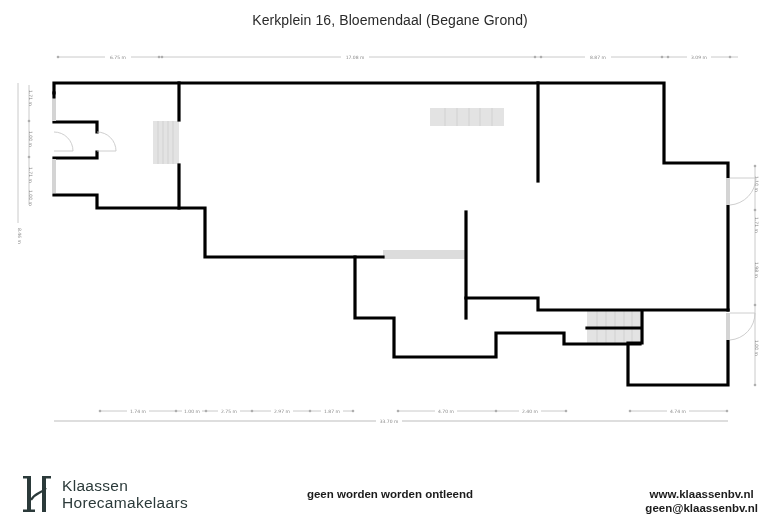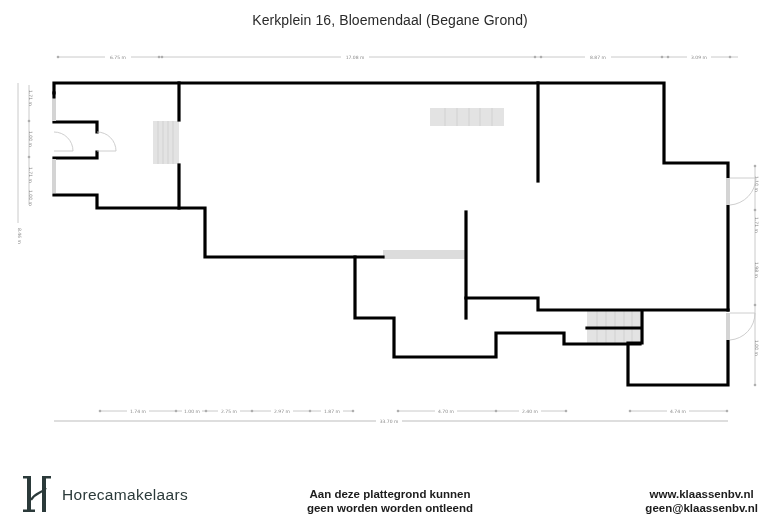--- a/index.html
+++ b/index.html
@@ -181,25 +181,25 @@
 
 <div class="footer-logo">
   <svg class="logo-mark" viewBox="0 0 32 40">
     <rect x="5" y="2" width="4" height="36" fill="#2b3a3a"></rect>
     <rect x="1" y="2" width="8" height="2.5" fill="#2b3a3a"></rect>
     <rect x="1" y="35.5" width="12" height="2.5" fill="#2b3a3a"></rect>
     <path d="M20,2 L29,2 L29,4.5 L24,4.5 L24,38 L20,38 Z" fill="#2b3a3a"></path>
     <path d="M9,26 C14,18 19,20 24,14" stroke="#2b3a3a" stroke-width="2.2" fill="none"></path>
   </svg>
   <div class="logo-text">
+    <div>Klaassen</div>
     <div>Horecamakelaars</div>
   </div>
 </div>
 
 <div class="disclaimer">
-  <div>Aan deze plattegrond kunnen</div>
   <div>geen worden worden ontleend</div>
 </div>
 
 <div class="contact">
   <div>www.klaassenbv.nl</div>
   <div>geen@klaassenbv.nl</div>
 </div>
 
 </body></html>

